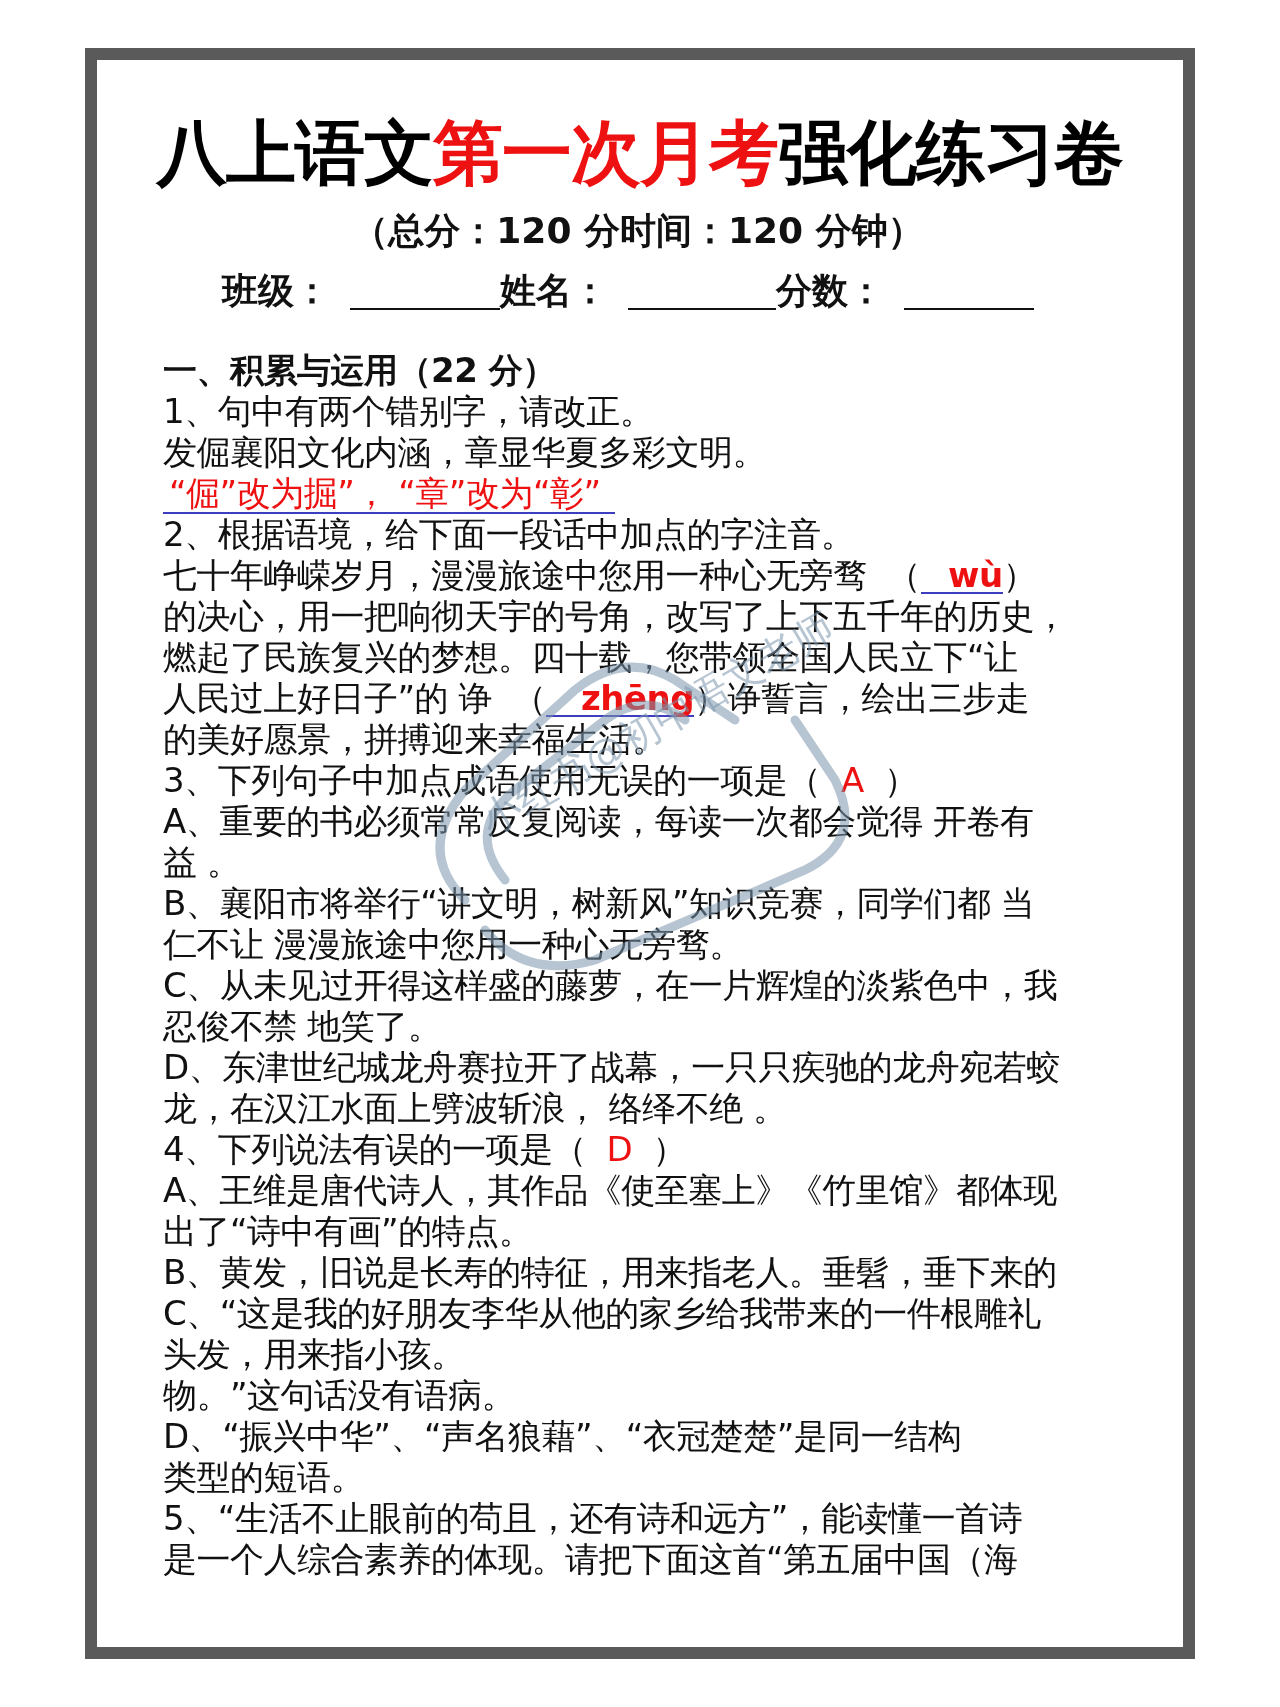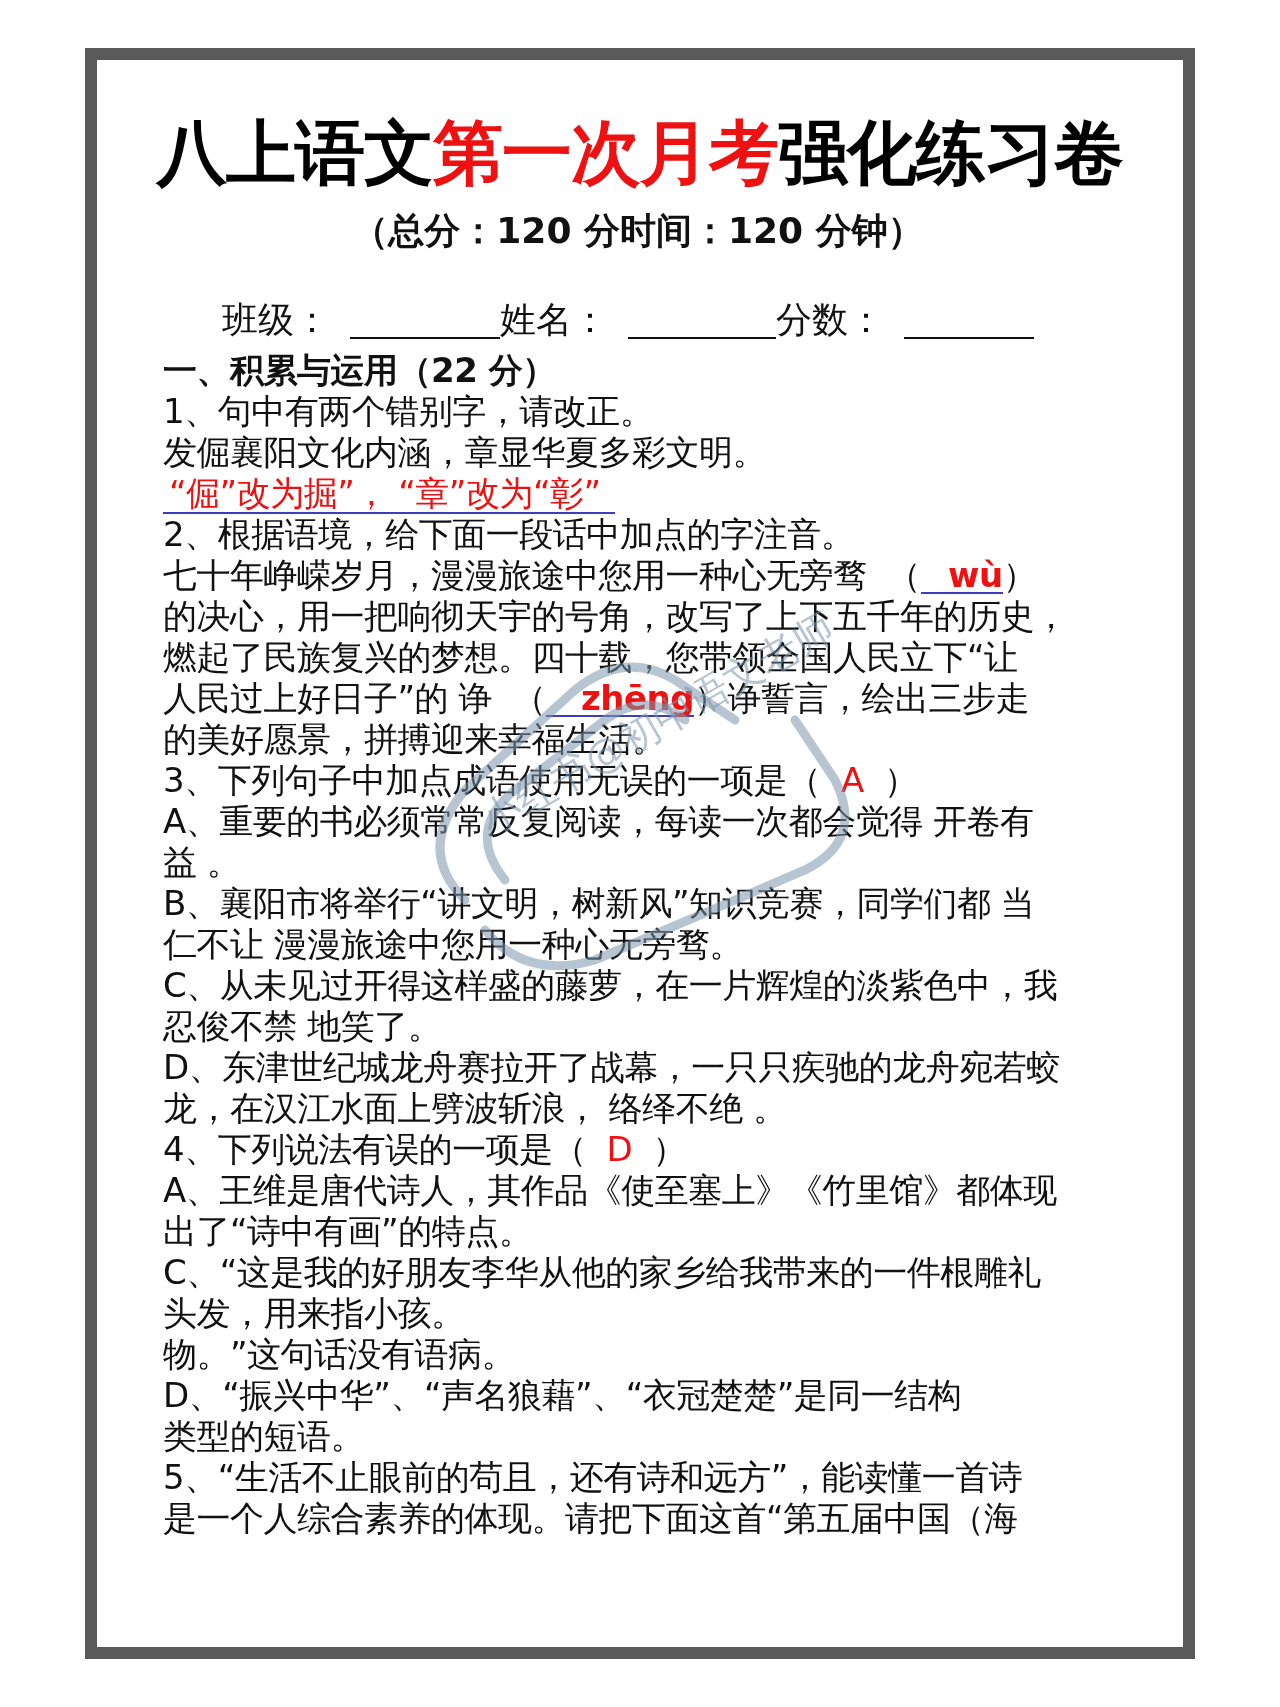--- a/index.html
+++ b/index.html
@@ -52,24 +52,23 @@
     color: #111;
   }
   .fields {
     position: absolute;
     left: 222px;
     top: 266px;
     height: 50px;
     display: flex;
     align-items: flex-end;
     font-size: 36px;
-    font-weight: normal;
+    font-weight: bold;
     white-space: nowrap;
     color: #111;
-    margin-top: 29px;
   }
   .fields .blank {
     display: inline-block;
     border-bottom: 2px solid #111;
     height: 40px;
     margin-left: 20px;
     margin-bottom: 6px;
   }
   .body-text {
     position: absolute;
@@ -187,20 +186,21 @@
   <div class="line">D、东津世纪城龙舟赛拉开了战幕，一只只疾驰的龙舟宛若蛟</div>
   <div class="line">龙，在汉江水面上劈波斩浪， 络绎不绝 。</div>
 
   <div class="line">
     <span>4、下列说法有误的一项是（</span>
     <span class="answer" style="padding:0 10px">D</span>
     <span>）</span>
   </div>
   <div class="line">A、王维是唐代诗人，其作品《使至塞上》《竹里馆》都体现</div>
   <div class="line">出了“诗中有画”的特点。</div>
+  <div class="line">B、黄发，旧说是长寿的特征，用来指老人。垂髫，垂下来的</div>
   <div class="line">C、“这是我的好朋友李华从他的家乡给我带来的一件根雕礼</div>
   <div class="line">头发，用来指小孩。</div>
   <div class="line">物。”这句话没有语病。</div>
   <div class="line">D、“振兴中华”、“声名狼藉”、“衣冠楚楚”是同一结构</div>
   <div class="line">类型的短语。</div>
 
   <div class="line">5、“生活不止眼前的苟且，还有诗和远方”，能读懂一首诗</div>
   <div class="line">是一个人综合素养的体现。请把下面这首“第五届中国（海</div>
 </div>
 

